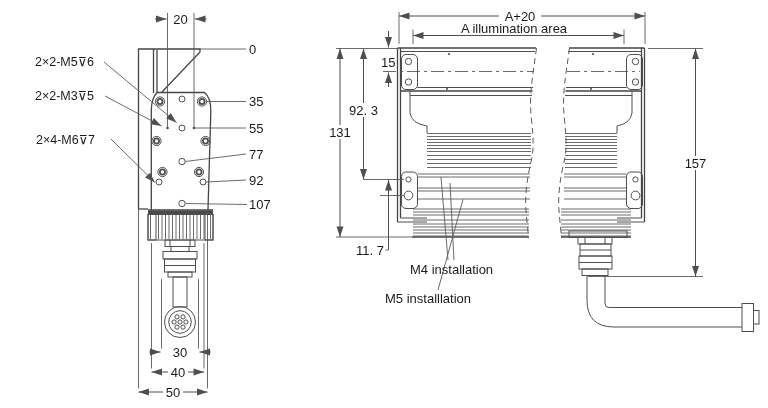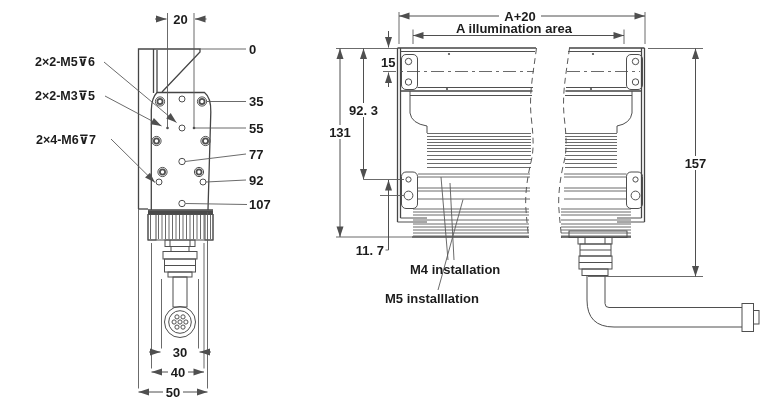--- a/index.html
+++ b/index.html
@@ -1,16 +1,16 @@
 <!DOCTYPE html>
 <html><head>
 <meta charset="utf-8">
 <style>
   html,body{margin:0;padding:0;background:#ffffff;}
-  .stage{position:relative;width:768px;height:408px;background:#ffffff;overflow:hidden;font-weight:bold;}
+  .stage{position:relative;width:768px;height:408px;background:#ffffff;overflow:hidden;}
   svg{display:block;}
   text{font-family:"Liberation Sans","DejaVu Sans",sans-serif;fill:#1c1c1c;}
   .dim{font-size:13px;}
   .lbl{font-size:12.5px;}
   .note{font-size:13px;}
   .thin{stroke:#4f4f4f;stroke-width:1;fill:none;}
   .thick{stroke:#454545;stroke-width:1.3;fill:none;}
   .fine{stroke:#5a5a5a;stroke-width:0.9;fill:none;}
   .cl{stroke:#5a5a5a;stroke-width:0.9;fill:none;stroke-dasharray:13 4 3 4;}
   .brk{stroke:#5a5a5a;stroke-width:1;fill:none;stroke-dasharray:6 4;}

